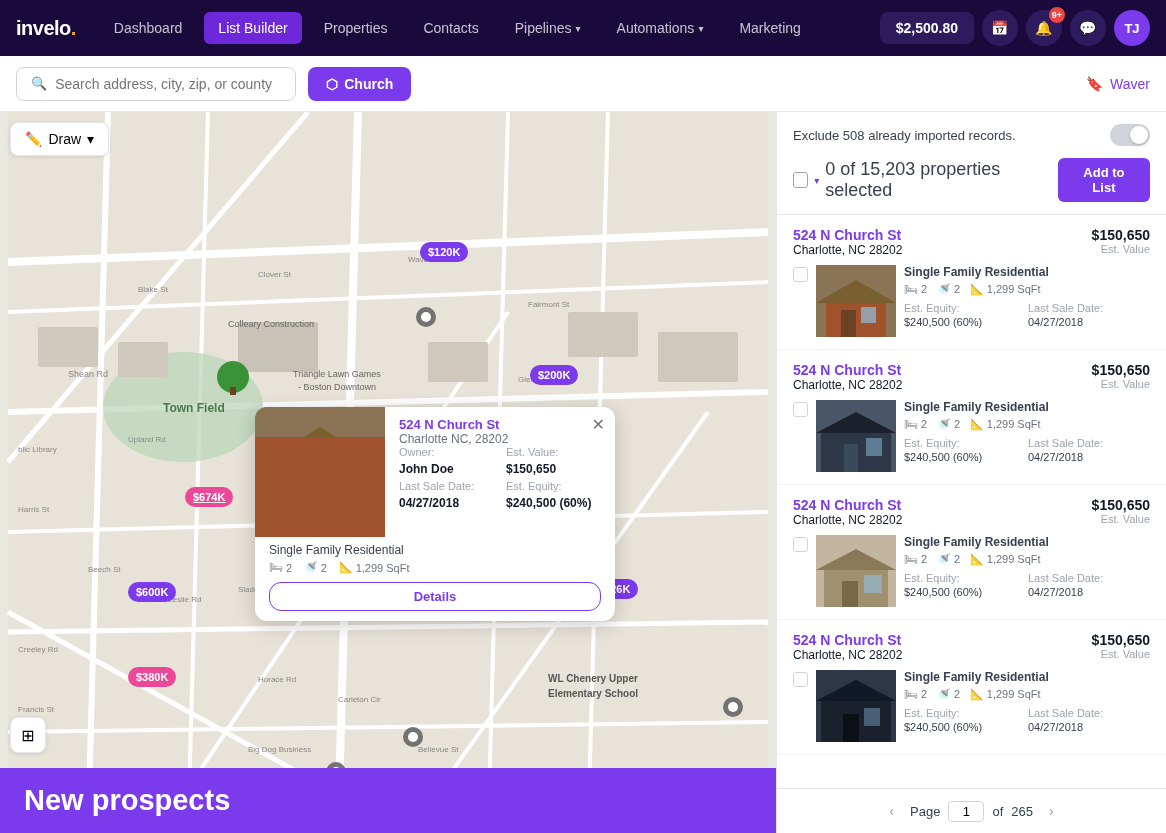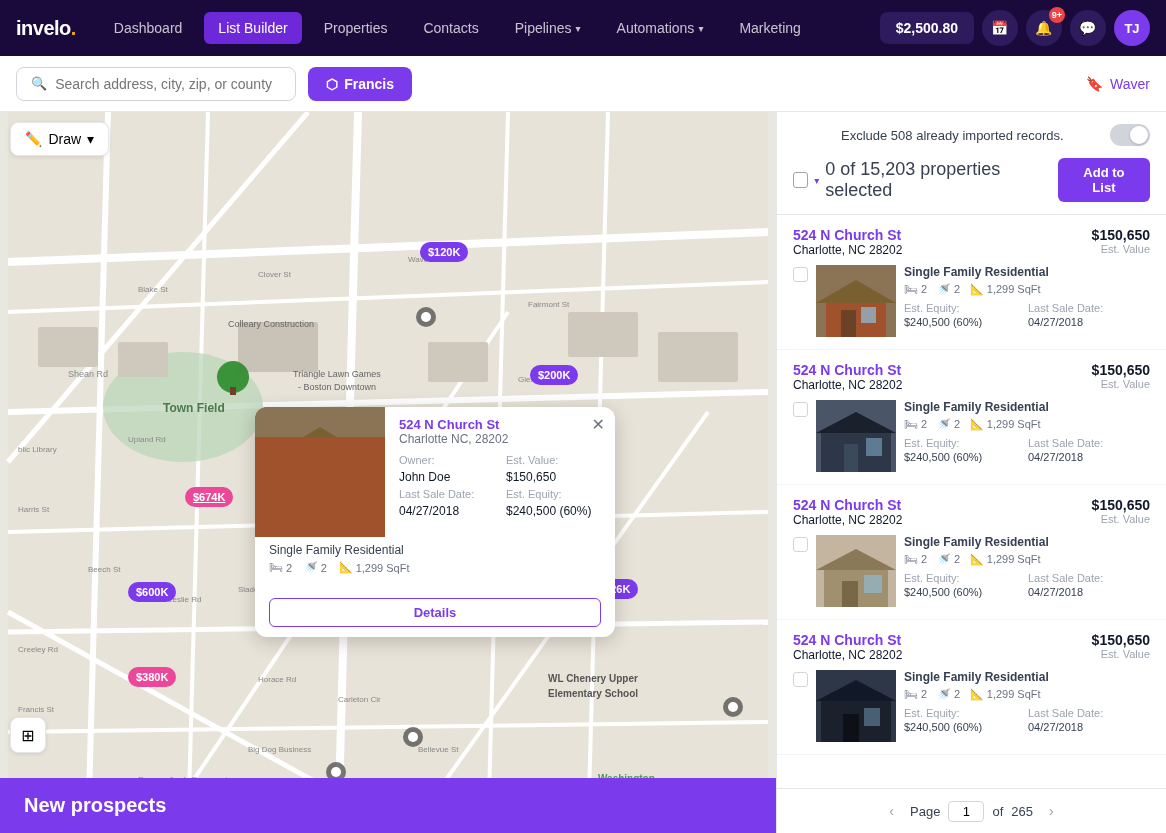--- a/index.html
+++ b/index.html
@@ -116,51 +116,51 @@
       width: 130px; height: 130px; background: linear-gradient(135deg, #8B7355 0%, #6b5840 100%);
       flex-shrink: 0; position: relative;
     }
     
     .popup-img-placeholder::before {
       content: ''; position: absolute; bottom: 0; left: 0; right: 0; top: 30px;
       background: #a0522d;
     }
     .popup-content { padding: 10px 14px; flex: 1; }
     .popup-address { font-weight: 700; font-size: 13px; color: #7c3aed; }
-    .popup-city { font-size: 12px; color: #6b7280; margin-bottom: 8px; }
+    .popup-city { font-size: 12px; color: #6b7280; }
     .popup-grid { display: grid; grid-template-columns: 1fr 1fr; gap: 4px 12px; font-size: 11px; }
     .popup-label { color: #9ca3af; }
-    .popup-value { color: #111827; font-weight: 400; font-size: 12px; }
+    .popup-value { color: #111827; font-weight: 700; font-size: 12px; }
     .popup-type { font-size: 12px; color: #374151; margin: 6px 0 4px; font-weight: 500; }
     .popup-features { display: flex; align-items: center; gap: 12px; font-size: 11px; color: #6b7280; }
     .popup-feature { display: flex; align-items: center; gap: 3px; }
     .popup-details-btn {
-      margin: 24px 14px 10px; background: white; border: 1.5px solid #7c3aed;
-      color: #7c3aed; border-radius: 6px; padding: 6px 12px; font-size: 13px;
+      margin: 8px 14px 10px; background: white; border: 1.5px solid #7c3aed;
+      color: #7c3aed; border-radius: 12px; padding: 6px 12px; font-size: 13px;
       font-weight: 600; cursor: pointer; width: calc(100% - 28px);
     }
 
     
     .new-prospects-banner {
       position: absolute; bottom: 0; left: 0; right: 0; z-index: 10;
       background: #7c3aed; color: white; padding: 16px 24px;
-      font-size: 20px; font-weight: 700;
+      font-size: 29px; font-weight: 700;
     }
 
     
     .right-panel {
       width: 390px; background: white; border-left: 1px solid #e5e7eb;
       display: flex; flex-direction: column; overflow: hidden;
     }
     .panel-header {
       padding: 12px 16px; border-bottom: 1px solid #e5e7eb;
     }
     .exclude-row {
       display: flex; align-items: center; justify-content: space-between;
-      font-size: 13px; color: #374151; margin-bottom: 12px; margin-left: 48px;
+      font-size: 13px; color: #374151; margin-bottom: 12px;
     }
     .toggle {
       width: 40px; height: 22px; background: #d1d5db; border-radius: 11px;
       cursor: pointer; position: relative; flex-shrink: 0;
     }
     .toggle-thumb {
       width: 18px; height: 18px; background: white; border-radius: 50%;
       position: absolute; top: 2px; right: 2px; box-shadow: 0 1px 3px rgba(0,0,0,0.2);
     }
     .select-row {
@@ -255,21 +255,21 @@
   <div class="avatar">TJ</div>
 </nav>
 
 <div class="toolbar">
   <div class="search-input">
     <span class="search-icon">🔍</span>
     <input type="text" placeholder="Search address, city, zip, or county" style="">
   </div>
   <button class="filter-btn">
     <span>⬡</span>
-    <span>Francis</span>
+    <span>Church</span>
   </button>
   <div class="saved-btn">
     <span>🔖</span>
     <span>Waver</span>
   </div>
 </div>
 
 <div class="main-content">
 
   <div class="map-area">

